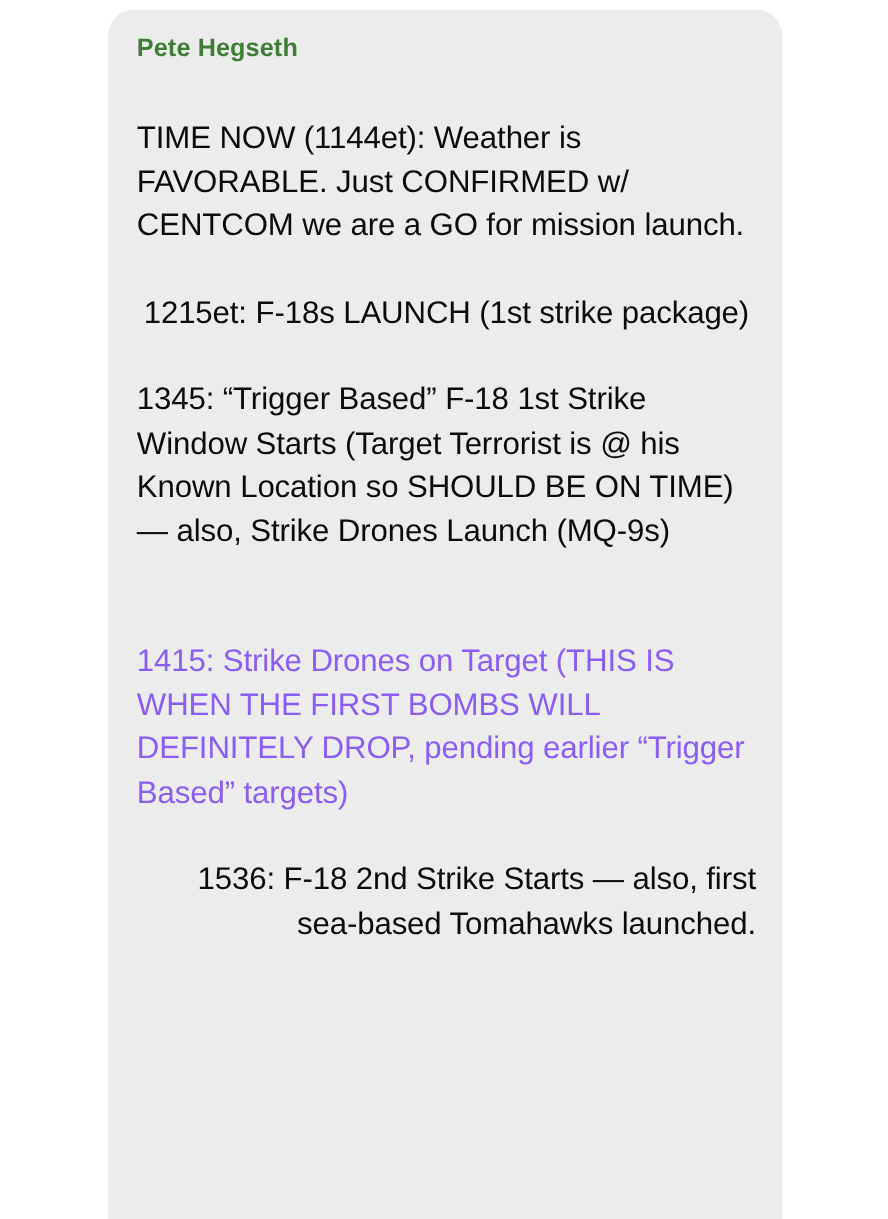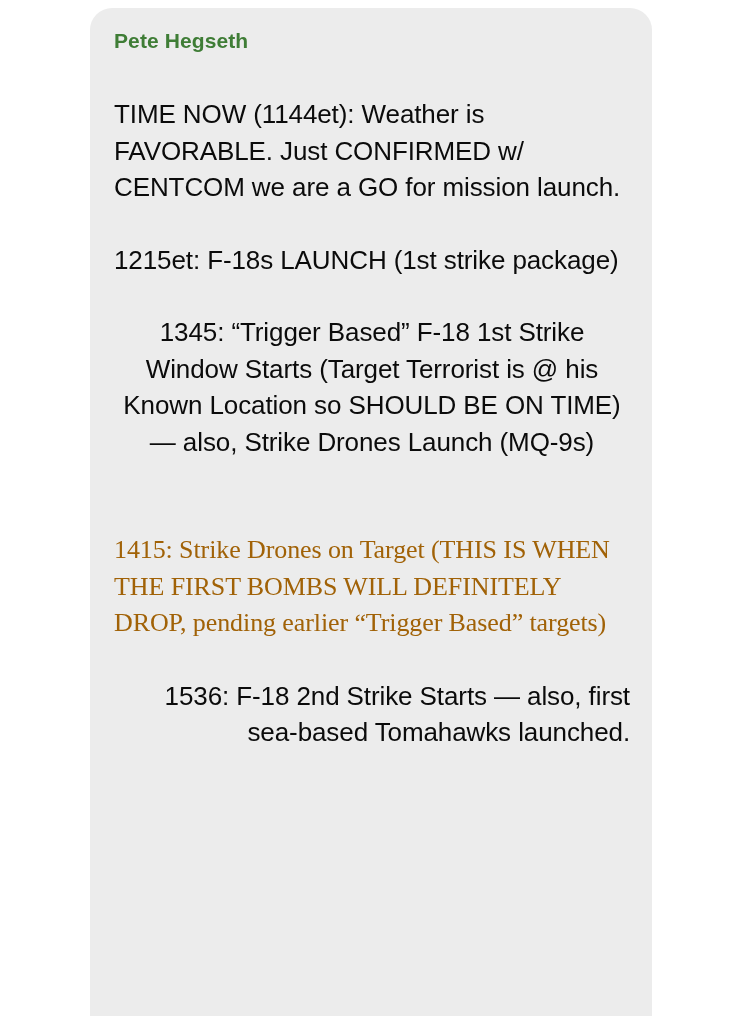--- a/index.html
+++ b/index.html
@@ -54,22 +54,22 @@
 </head>
 <body>
 
 <div id="message-bubble" style="background: rgb(236, 236, 236);">
   <div id="sender-name" style="color: rgb(63, 125, 54);">Pete Hegseth</div>
 
   <div>
     <div class="msg-gap"></div>
     <p class="msg-paragraph" style="color: rgb(11, 11, 11);">TIME NOW (1144et): Weather is FAVORABLE. Just CONFIRMED w/ CENTCOM we are a GO for mission launch.</p>
     <div class="msg-gap"></div>
-    <p class="msg-paragraph" style="color: rgb(11, 11, 11);">1215et: F-18s LAUNCH (1st strike package)</p>
+    <p class="msg-paragraph" style="color: rgb(11, 11, 11); text-align: center;">1215et: F-18s LAUNCH (1st strike package)</p>
     <div class="msg-gap"></div>
-    <p class="msg-paragraph" style="color: rgb(11, 11, 11); text-align: center;">1345: “Trigger Based” F-18 1st Strike Window Starts (Target Terrorist is @ his Known Location so SHOULD BE ON TIME) — also, Strike Drones Launch (MQ-9s)</p>
+    <p class="msg-paragraph" style="color: rgb(11, 11, 11);">1345: “Trigger Based” F-18 1st Strike Window Starts (Target Terrorist is @ his Known Location so SHOULD BE ON TIME) — also, Strike Drones Launch (MQ-9s)</p>
     <div class="msg-gap"></div>
     <div class="msg-gap"></div>
-    <p class="msg-paragraph" style="color: #a16207; font-family: Liberation Serif, serif;">1415: Strike Drones on Target (THIS IS WHEN THE FIRST BOMBS WILL DEFINITELY DROP, pending earlier “Trigger Based” targets)</p>
+    <p class="msg-paragraph" style="color: #8b5cf6;">1415: Strike Drones on Target (THIS IS WHEN THE FIRST BOMBS WILL DEFINITELY DROP, pending earlier “Trigger Based” targets)</p>
     <div class="msg-gap"></div>
     <p class="msg-paragraph" style="color: rgb(11, 11, 11); text-align: right;">1536: F-18 2nd Strike Starts — also, first sea-based Tomahawks launched.</p>
   </div>
 </div>
 
 </body></html>

